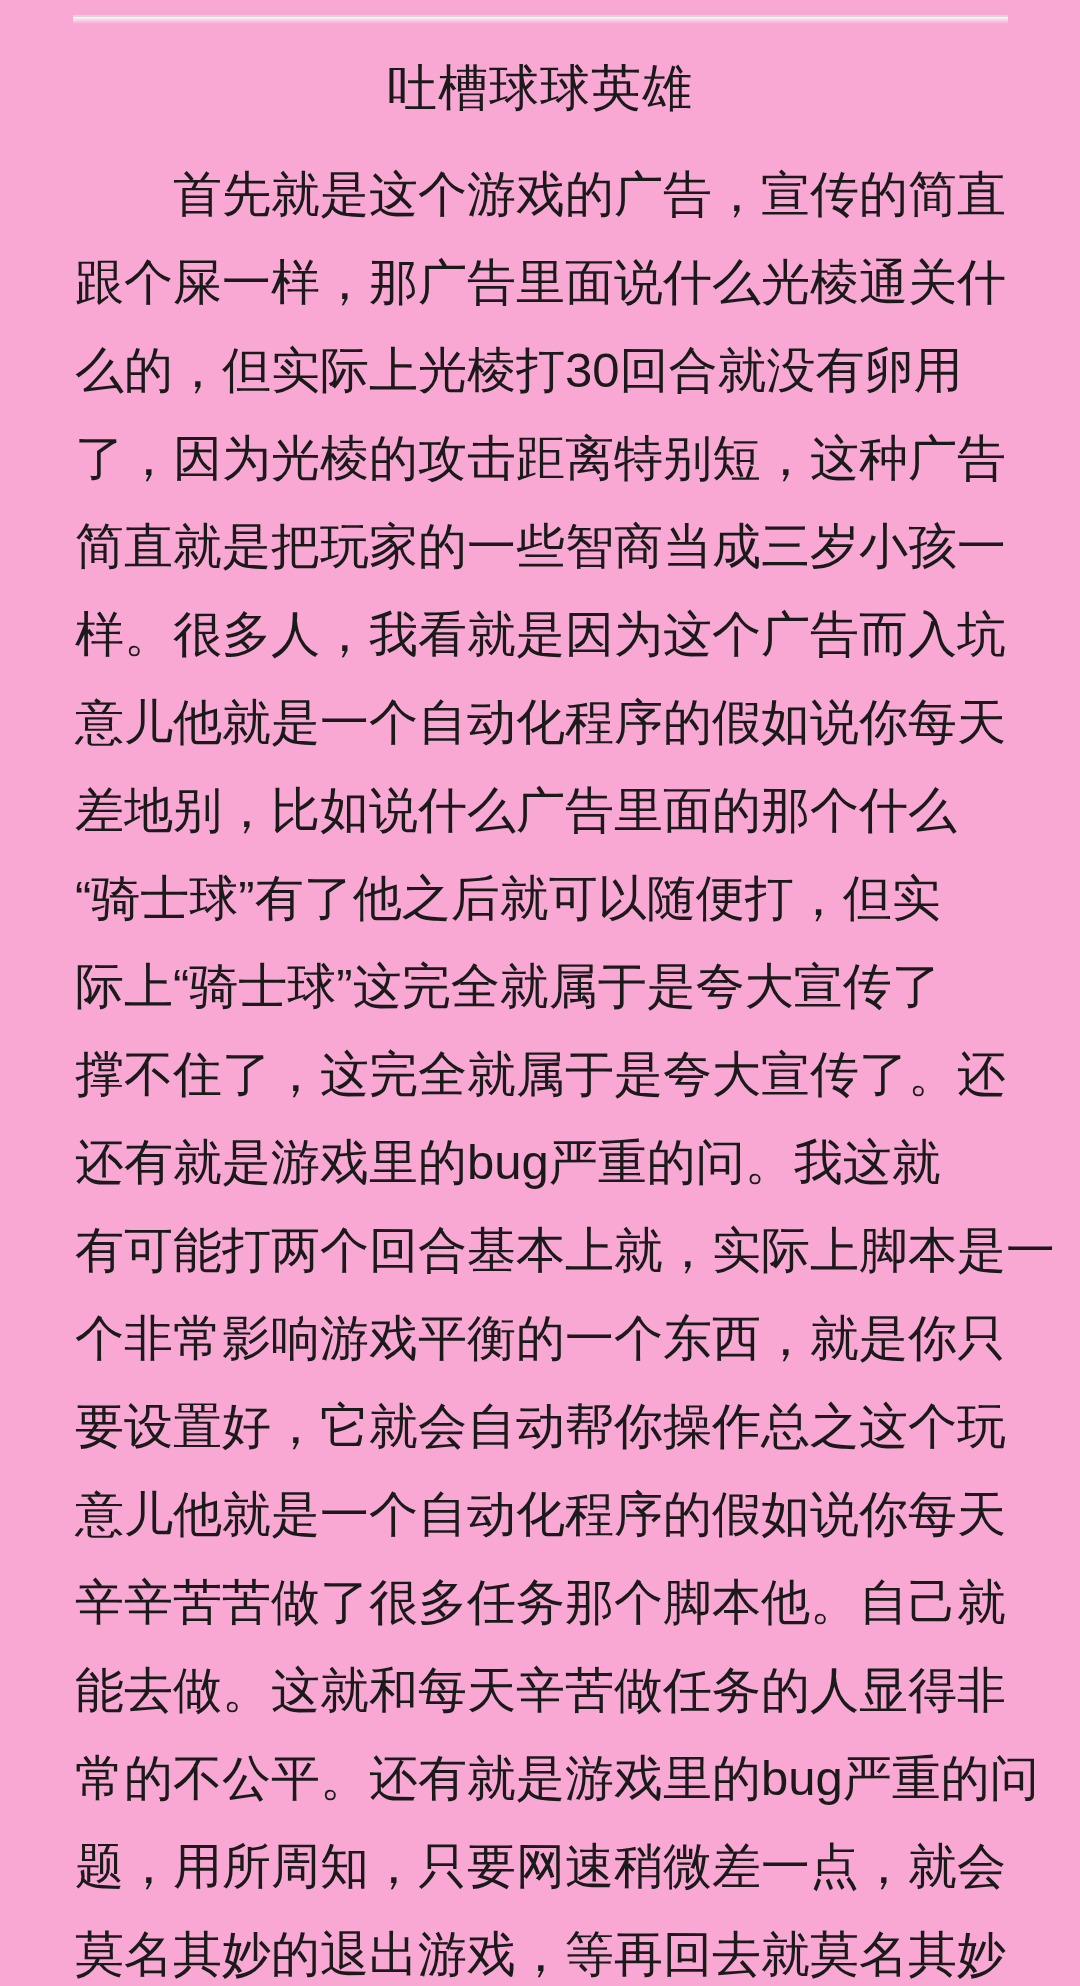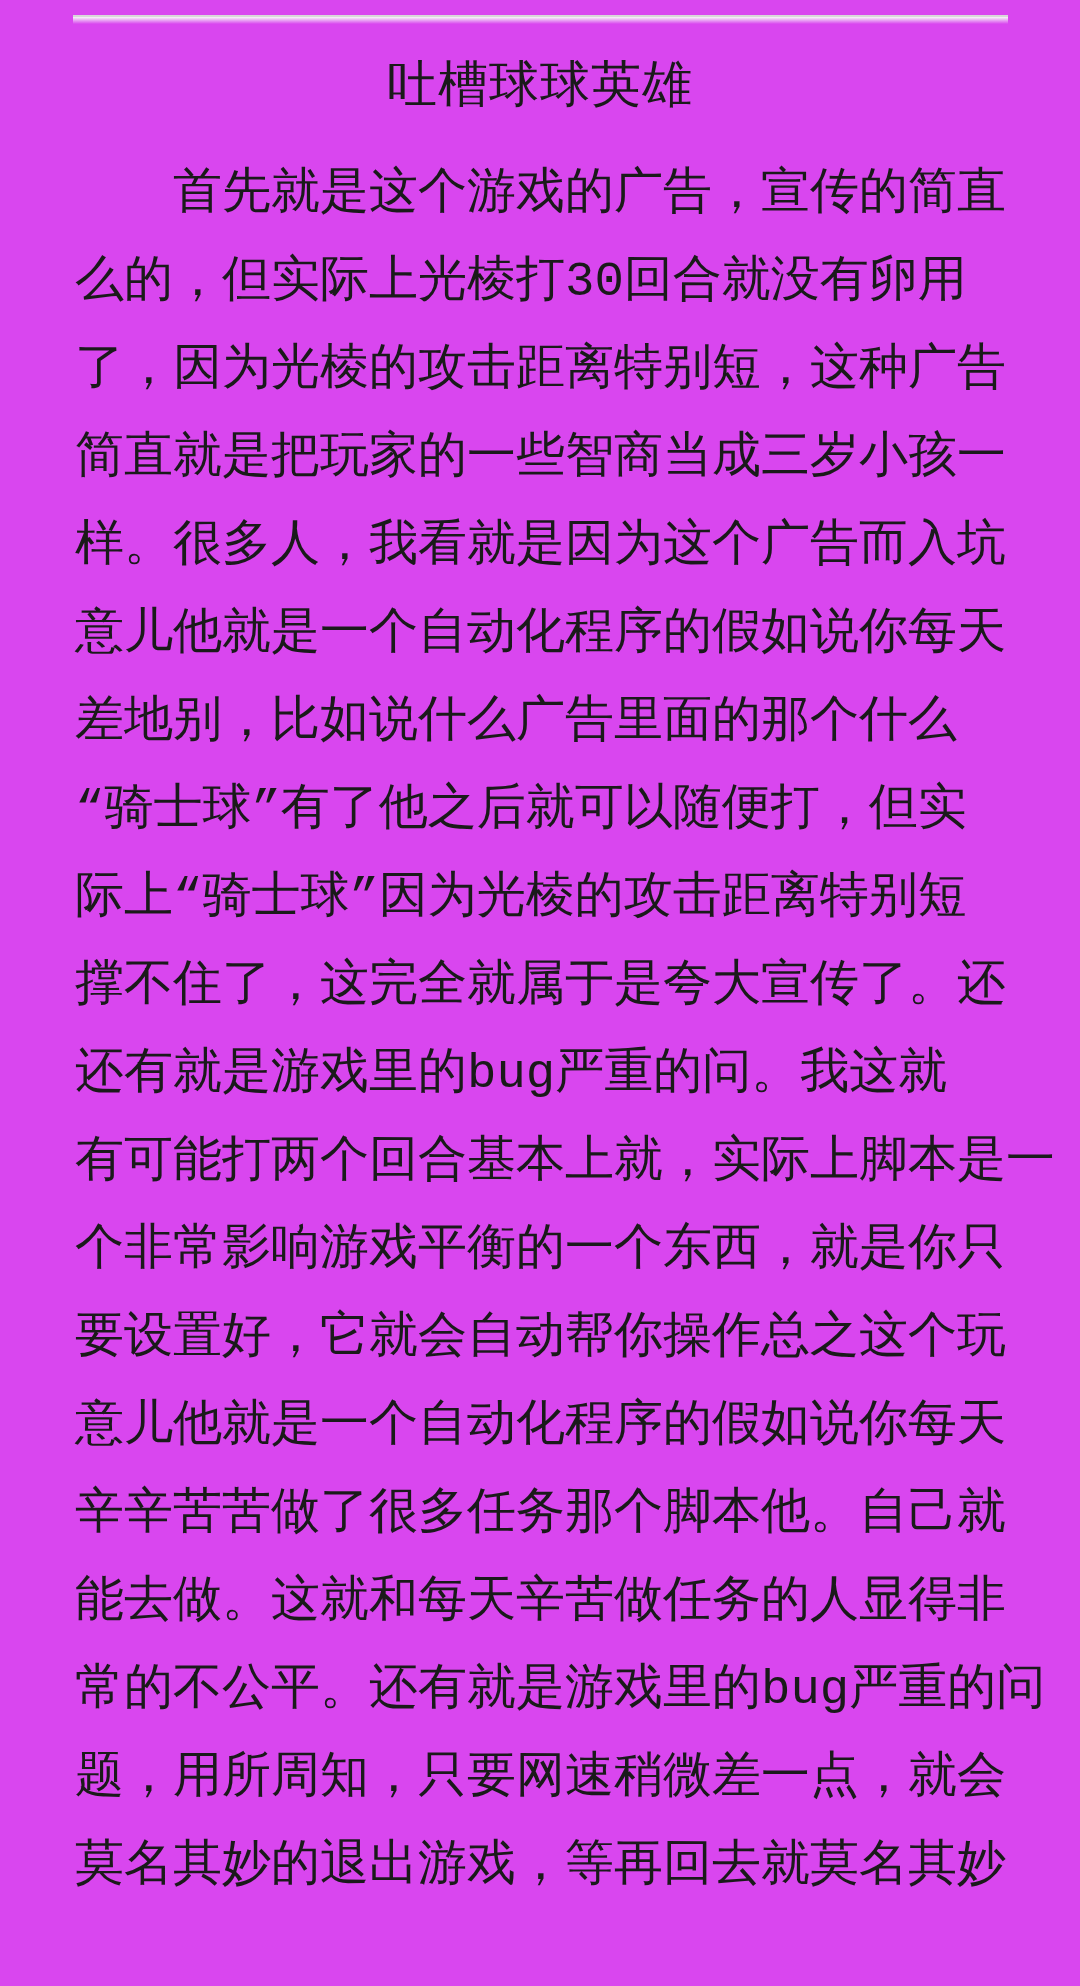--- a/index.html
+++ b/index.html
@@ -4,23 +4,23 @@
 <style>
   html, body {
     margin: 0;
     padding: 0;
     background: #ffffff;
   }
   .page {
     position: relative;
     width: 1080px;
     height: 1986px;
-    background: #d946ef;
+    background: #f9a8d4;
     overflow: hidden;
-    font-family: Liberation Mono, monospace;
+    font-family: Liberation Sans, sans-serif;
     color: #1a1a1a;
   }
   .page-top-divider {
     position: absolute;
     top: 15px;
     left: 73px;
     width: 935px;
     height: 2px;
     background: #d8d8d8;
   }
@@ -65,28 +65,29 @@
   }
 </style>
 </head>
 <body>
 
 <div class="page">
   <div class="page-top-divider"></div>
   <h1 class="doc-title">吐槽球球英雄</h1>
   <div class="paragraph" id="paragraph">
       <div class="text-line first">首先就是这个游戏的广告，宣传的简直</div>
+      <div class="text-line">跟个屎一样，那广告里面说什么光棱通关什</div>
       <div class="text-line">么的，但实际上光棱打30回合就没有卵用</div>
       <div class="text-line">了，因为光棱的攻击距离特别短，这种广告</div>
       <div class="text-line">简直就是把玩家的一些智商当成三岁小孩一</div>
       <div class="text-line">样。很多人，我看就是因为这个广告而入坑</div>
       <div class="text-line">意儿他就是一个自动化程序的假如说你每天</div>
       <div class="text-line">差地别，比如说什么广告里面的那个什么</div>
       <div class="text-line">“骑士球”有了他之后就可以随便打，但实</div>
-      <div class="text-line">际上“骑士球”因为光棱的攻击距离特别短</div>
+      <div class="text-line">际上“骑士球”这完全就属于是夸大宣传了</div>
       <div class="text-line">撑不住了，这完全就属于是夸大宣传了。还</div>
       <div class="text-line">还有就是游戏里的bug严重的问。我这就</div>
       <div class="text-line">有可能打两个回合基本上就，实际上脚本是一</div>
       <div class="text-line">个非常影响游戏平衡的一个东西，就是你只</div>
       <div class="text-line">要设置好，它就会自动帮你操作总之这个玩</div>
       <div class="text-line">意儿他就是一个自动化程序的假如说你每天</div>
       <div class="text-line">辛辛苦苦做了很多任务那个脚本他。自己就</div>
       <div class="text-line">能去做。这就和每天辛苦做任务的人显得非</div>
       <div class="text-line">常的不公平。还有就是游戏里的bug严重的问</div>
       <div class="text-line">题，用所周知，只要网速稍微差一点，就会</div>

